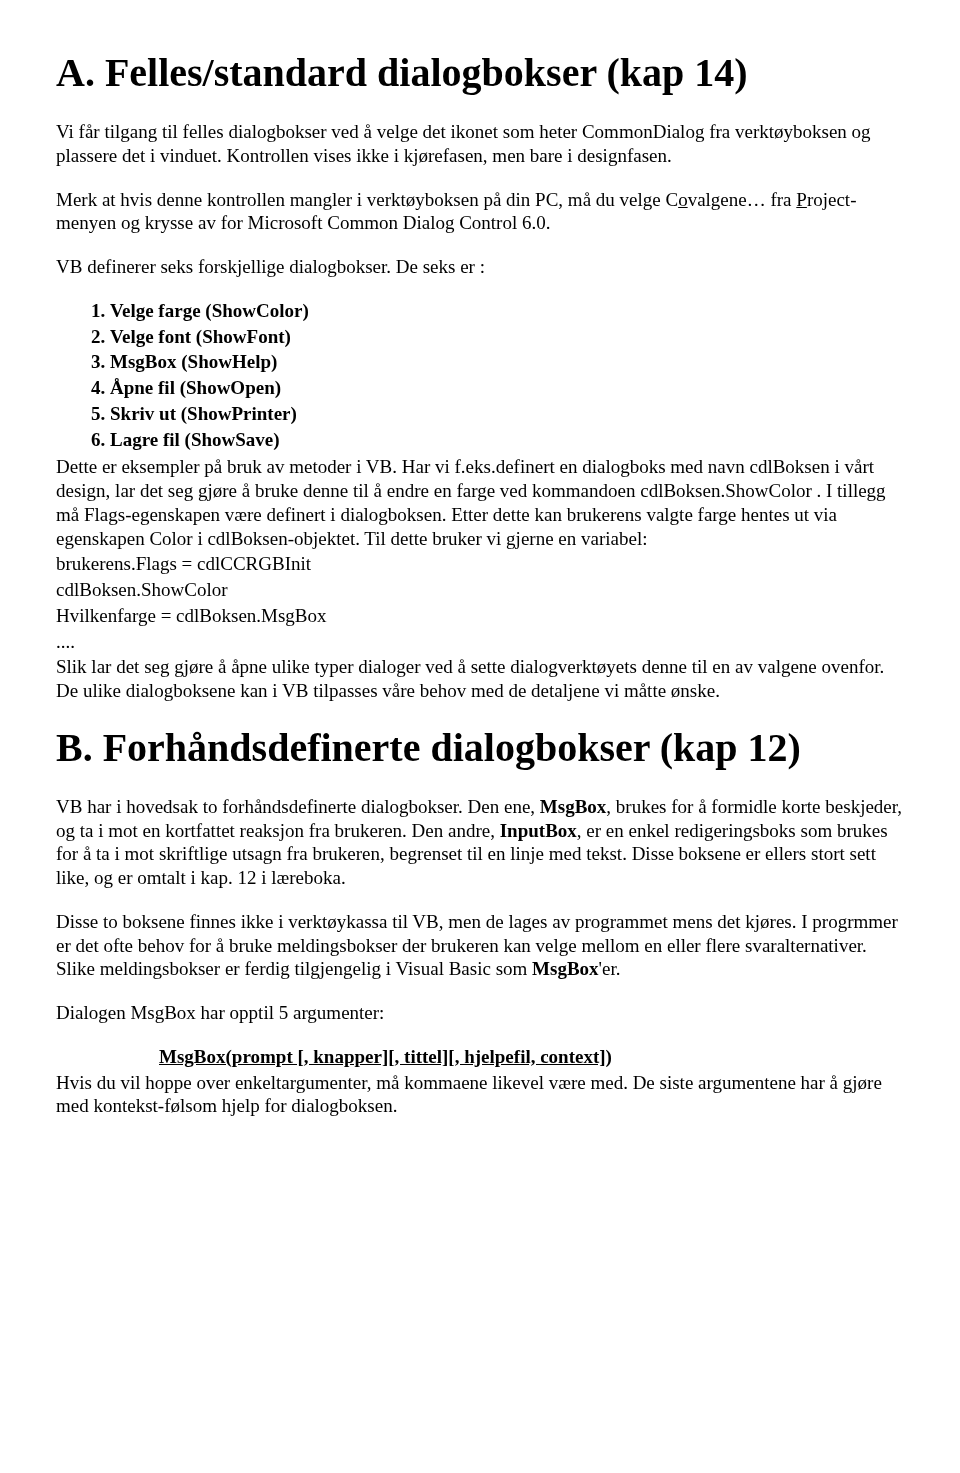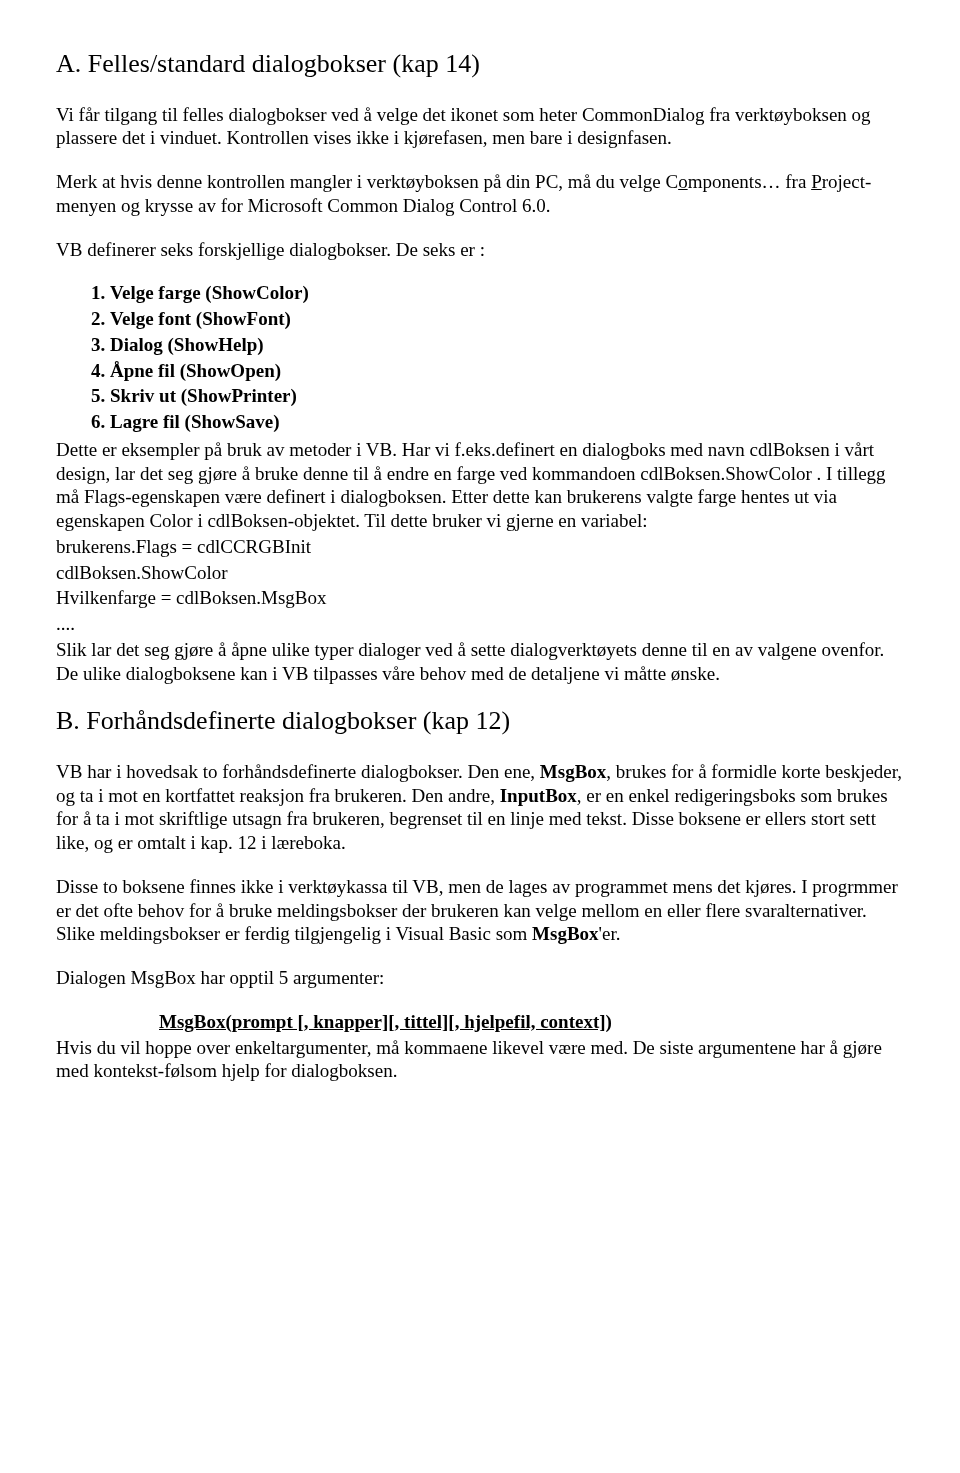--- a/index.html
+++ b/index.html
@@ -7,22 +7,22 @@
     background: #fff;
     color: #000;
     margin: 0;
     padding: 48px 56px;
     width: 960px;
     box-sizing: border-box;
     font-size: 19px;
     line-height: 1.25;
   }
   h2 {
-    font-size: 26px;
-    font-weight: normal;
+    font-size: 40px;
+    font-weight: bold;
     margin: 0 0 22px 0;
   }
   p {
     margin: 0 0 20px 0;
   }
   .underline {
     text-decoration: underline;
   }
   ol {
     margin: 0 0 4px 0;
@@ -43,29 +43,29 @@
   }
 </style>
 </head>
 <body>
 
 <h2>A. Felles/standard dialogbokser (kap 14)</h2>
 
 <p>Vi får tilgang til felles dialogbokser ved å velge det ikonet som heter CommonDialog fra verktøyboksen og plassere det i vinduet. Kontrollen vises ikke i kjørefasen, men bare i designfasen.</p>
 
 <p>
-  <span>Merk at hvis denne kontrollen mangler i verktøyboksen på din PC, må du velge C</span><span class="underline">o</span><span>mponents… fra </span><span class="underline">P</span><span>roject-menyen og krysse av for Microsoft Common Dialog Control 6.0.</span>
+  <span>Merk at hvis denne kontrollen mangler i verktøyboksen på din PC, må du velge C</span><span class="underline">o</span><span>valgene… fra </span><span class="underline">P</span><span>roject-menyen og krysse av for Microsoft Common Dialog Control 6.0.</span>
 </p>
 
 <p>VB definerer seks forskjellige dialogbokser. De seks er :</p>
 
 <ol>
   <li class="bold">Velge farge (ShowColor)</li>
   <li class="bold">Velge font (ShowFont)</li>
-  <li class="bold">Dialog (ShowHelp)</li>
+  <li class="bold">MsgBox (ShowHelp)</li>
   <li class="bold">Åpne fil (ShowOpen)</li>
   <li class="bold">Skriv ut (ShowPrinter)</li>
   <li class="bold">Lagre fil (ShowSave)</li>
 </ol>
 
 <p class="tight">Dette er eksempler på bruk av metoder i VB. Har vi f.eks.definert en dialogboks med navn cdlBoksen i vårt design, lar det seg gjøre å bruke denne til å endre en farge ved kommandoen cdlBoksen.ShowColor . I tillegg må Flags-egenskapen være definert i dialogboksen. Etter dette kan brukerens valgte farge hentes ut via egenskapen Color i cdlBoksen-objektet. Til dette bruker vi gjerne en variabel:</p>
 <p class="tight">brukerens.Flags = cdlCCRGBInit</p>
 <p class="tight">cdlBoksen.ShowColor</p>
 <p class="tight">Hvilkenfarge = cdlBoksen.MsgBox</p>
 <p class="tight">....</p>

